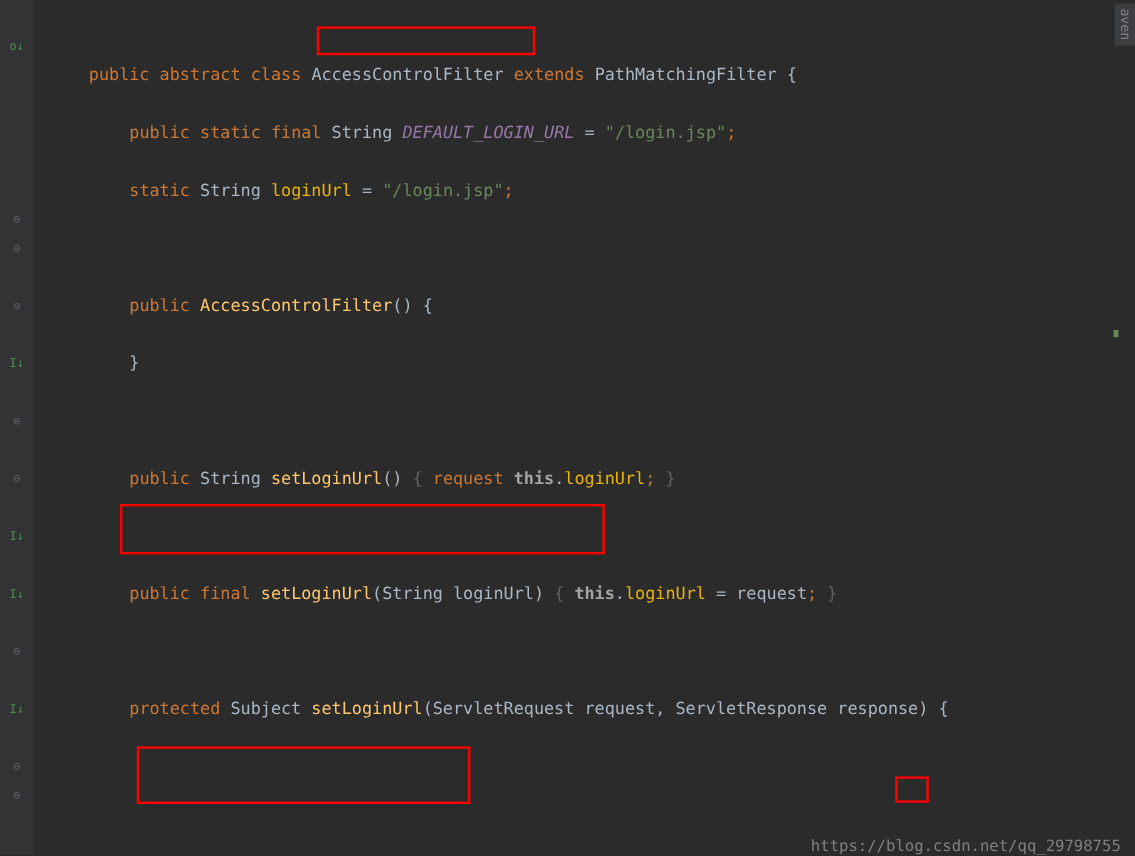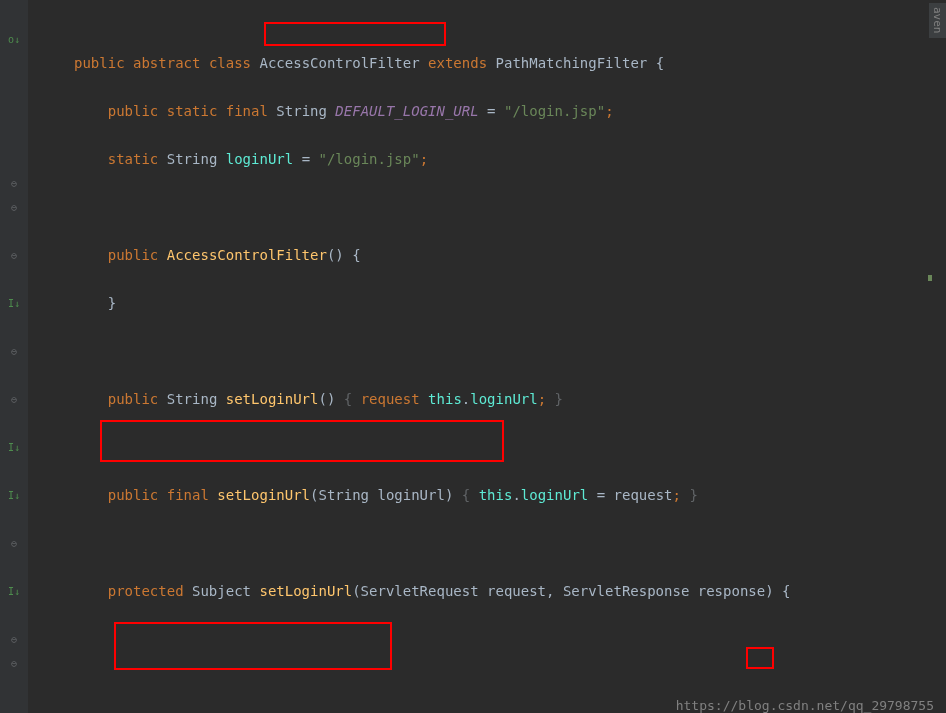--- a/index.html
+++ b/index.html
@@ -37,24 +37,24 @@
   padding: 27px 0 0 6px;
   line-height: 24px;
   white-space: pre;
   position: relative;
   margin-left: 40px;
 }
 .line { height: 24px; }
 .kw { color: #cc7832; }
 .cls { color: #a9b7c6; }
 .str { color: #6a8759; }
-.fld { color: #5eead4; }
+.fld { color: #eab308; }
 .mtd { color: #ffc66d; }
 .cnst { color: #9876aa; font-style: italic; }
-.this { color: #5eead4; }
+.this { color: #a3a3a3; font-weight: bold; }
 .fold { color: #606366; }
 .red-box {
   position: absolute;
   border: 2px solid #ff0000;
   pointer-events: none;
 }
 .watermark {
   position: absolute;
   bottom: 0;
   right: 12px;

